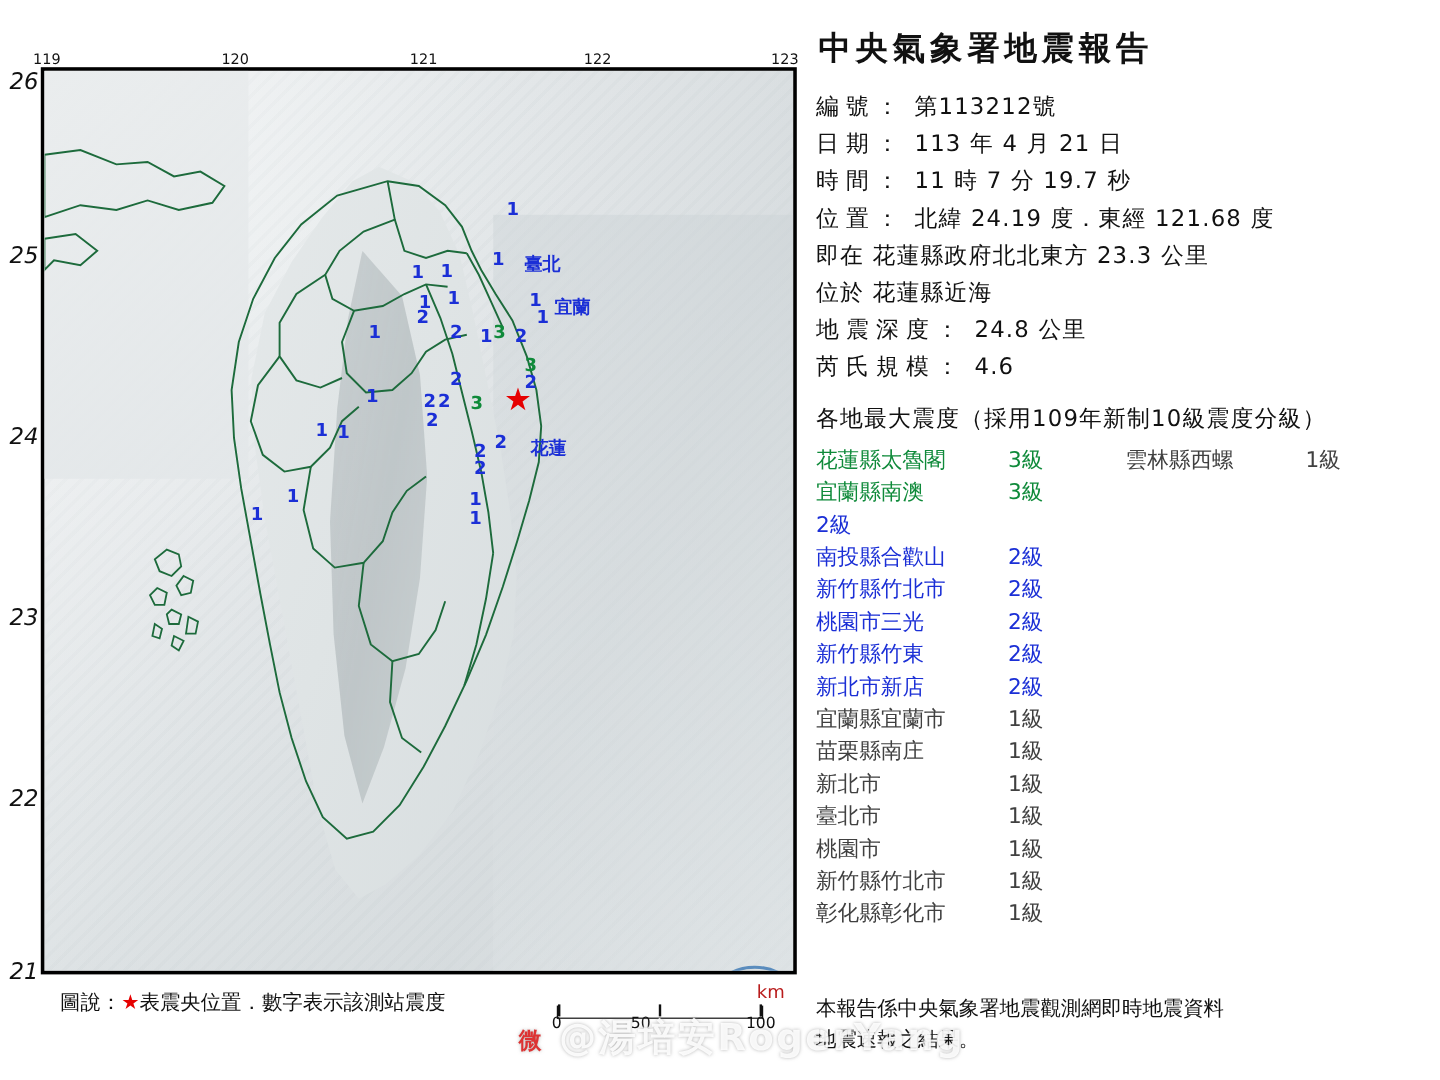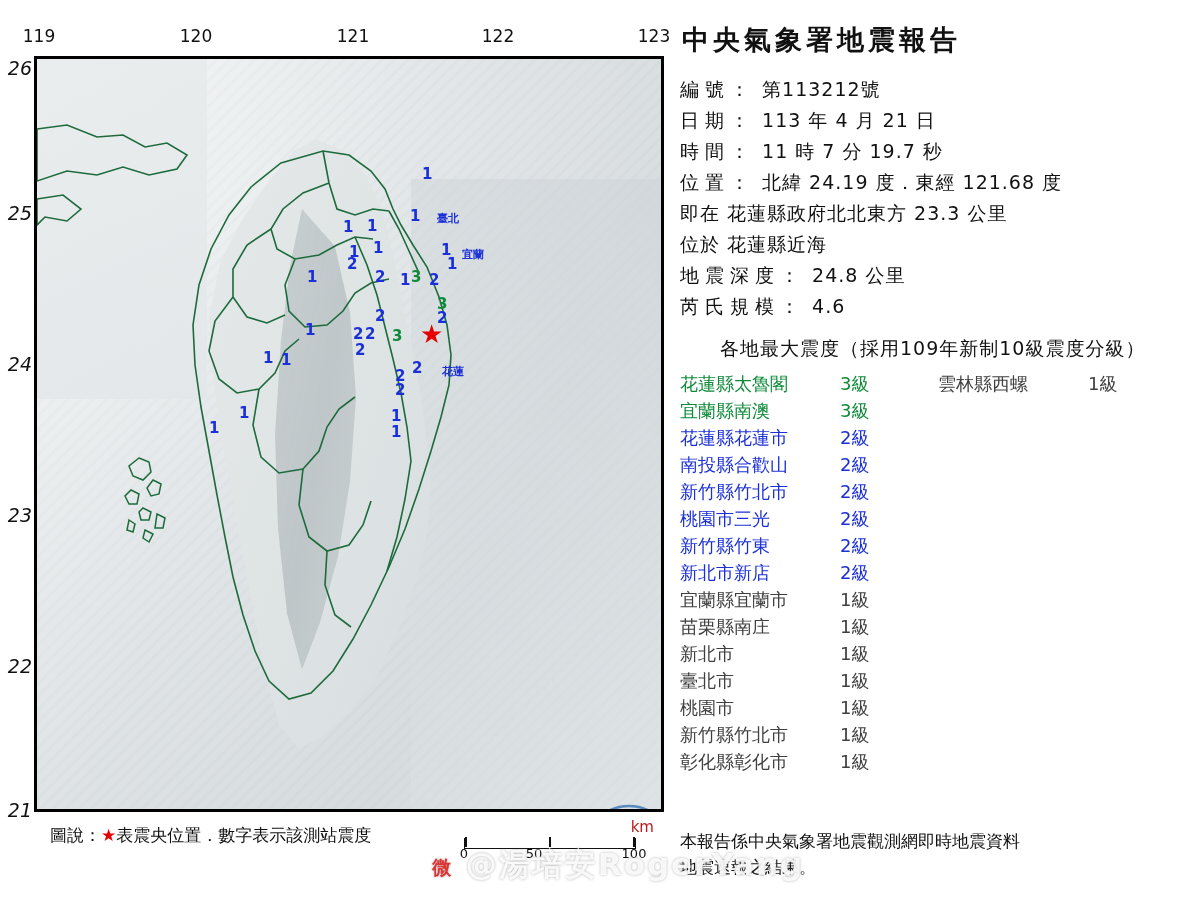--- a/index.html
+++ b/index.html
@@ -7,21 +7,21 @@
     width:1200px;height:900px;overflow:hidden;background:#ffffff;
     font-family:"DejaVu Sans","Liberation Sans",sans-serif;
     position:relative;
   }
   .page{position:relative;width:1200px;height:900px;}
 
   
   .map-panel{position:absolute;left:0;top:0;width:672px;height:900px;}
 
   .axis-top{position:absolute;left:34px;top:26px;width:630px;height:30px;}
-  .axis-top span{position:absolute;top:0;font-size:17px;color:#111;transform:translateX(-50%);}
+  .axis-top span{position:absolute;top:16px;font-size:12px;color:#111;transform:translateX(-50%);}
   .axis-left{position:absolute;left:0;top:50px;width:34px;height:760px;font-style:italic;}
   .axis-left span{position:absolute;right:2px;font-size:19px;color:#111;transform:translateY(-50%);}
 
   .map-frame{
     position:absolute;left:34px;top:56px;width:630px;height:756px;
     border:3px solid #000;box-sizing:border-box;overflow:hidden;
     background:
       radial-gradient(circle at 30% 18%, #eef1f2 0%, #e7eaec 35%, #e2e6e8 60%, #dde2e4 100%);
   }
   
@@ -53,41 +53,41 @@
     filter:blur(1px);
   }
   
   .borders{position:absolute;inset:0;}
   .borders svg{position:absolute;left:0;top:0;}
   .small-isles{position:absolute;left:80px;top:395px;width:80px;height:90px;}
 
   .lbl{position:absolute;font-size:15px;font-weight:bold;white-space:nowrap;}
   .lbl.blue{color:#1b2fd6;}
   .lbl.green{color:#0f8a3a;}
-  .lbl.city{color:#1b2fd6;font-size:11px;}
+  .lbl.city{color:#1b2fd6;font-size:15px;}
   .epicenter{position:absolute;color:#e60000;font-size:26px;line-height:1;}
 
   .legend-bar{position:absolute;left:34px;top:818px;width:630px;height:40px;}
   .legend-text{position:absolute;left:16px;top:6px;font-size:17px;color:#111;white-space:nowrap;}
   .legend-text .star{color:#e60000;font-size:17px;}
   .scale-box{position:absolute;right:10px;top:2px;width:190px;height:34px;}
   .scale-unit{position:absolute;right:0;top:-2px;font-size:15px;color:#b91c1c;}
   .scale-line{position:absolute;left:0;top:18px;width:170px;height:10px;border:1.5px solid #111;border-top:none;}
   .scale-line .tick{position:absolute;top:-1px;width:1.5px;height:10px;background:#111;}
   .scale-nums{position:absolute;left:0;top:26px;width:180px;font-size:13px;color:#111;}
   .scale-nums span{position:absolute;transform:translateX(-50%);}
 
   .cwa-logo{position:absolute;left:556px;top:744px;width:72px;height:56px;opacity:.75;}
 
   
   .report{position:absolute;left:680px;top:22px;width:510px;height:860px;color:#111;}
   .rep-title{font-size:27px;letter-spacing:4px;font-weight:bold;margin:0 0 16px 2px;}
   .rep-line{font-size:19px;line-height:31px;letter-spacing:1px;white-space:nowrap;}
   .rep-line .k{letter-spacing:6px;}
-  .sect-title{font-size:19px;margin-top:14px;margin-bottom:8px;letter-spacing:1px;margin-left:40px;}
+  .sect-title{font-size:19px;margin-top:14px;margin-bottom:8px;letter-spacing:1px;}
 
   .int-table{position:relative;margin-top:2px;}
   .int-row{display:flex;font-size:18px;line-height:27px;white-space:nowrap;}
   .int-row .name{width:160px;}
   .int-row .val{width:70px;}
   .int-row .name2{width:150px;margin-left:28px;}
   .int-row .val2{width:60px;}
   .g3{color:#0f8a3a;}
   .g2{color:#1b2fd6;}
   .g1{color:#404040;}
@@ -263,21 +263,20 @@
           <span class="name g3">花蓮縣太魯閣</span>
           <span class="val g3">3級</span>
           <span class="name2 g1">雲林縣西螺</span>
           <span class="val2 g1">1級</span>
         </div>
         <div class="int-row">
           <span class="name g3">宜蘭縣南澳</span>
           <span class="val g3">3級</span>
         </div>
         <div class="int-row">
-          <span class="name g2">花蓮縣花蓮市</span>
           <span class="val g2">2級</span>
         </div>
         <div class="int-row">
           <span class="name g2">南投縣合歡山</span>
           <span class="val g2">2級</span>
         </div>
         <div class="int-row">
           <span class="name g2">新竹縣竹北市</span>
           <span class="val g2">2級</span>
         </div>

